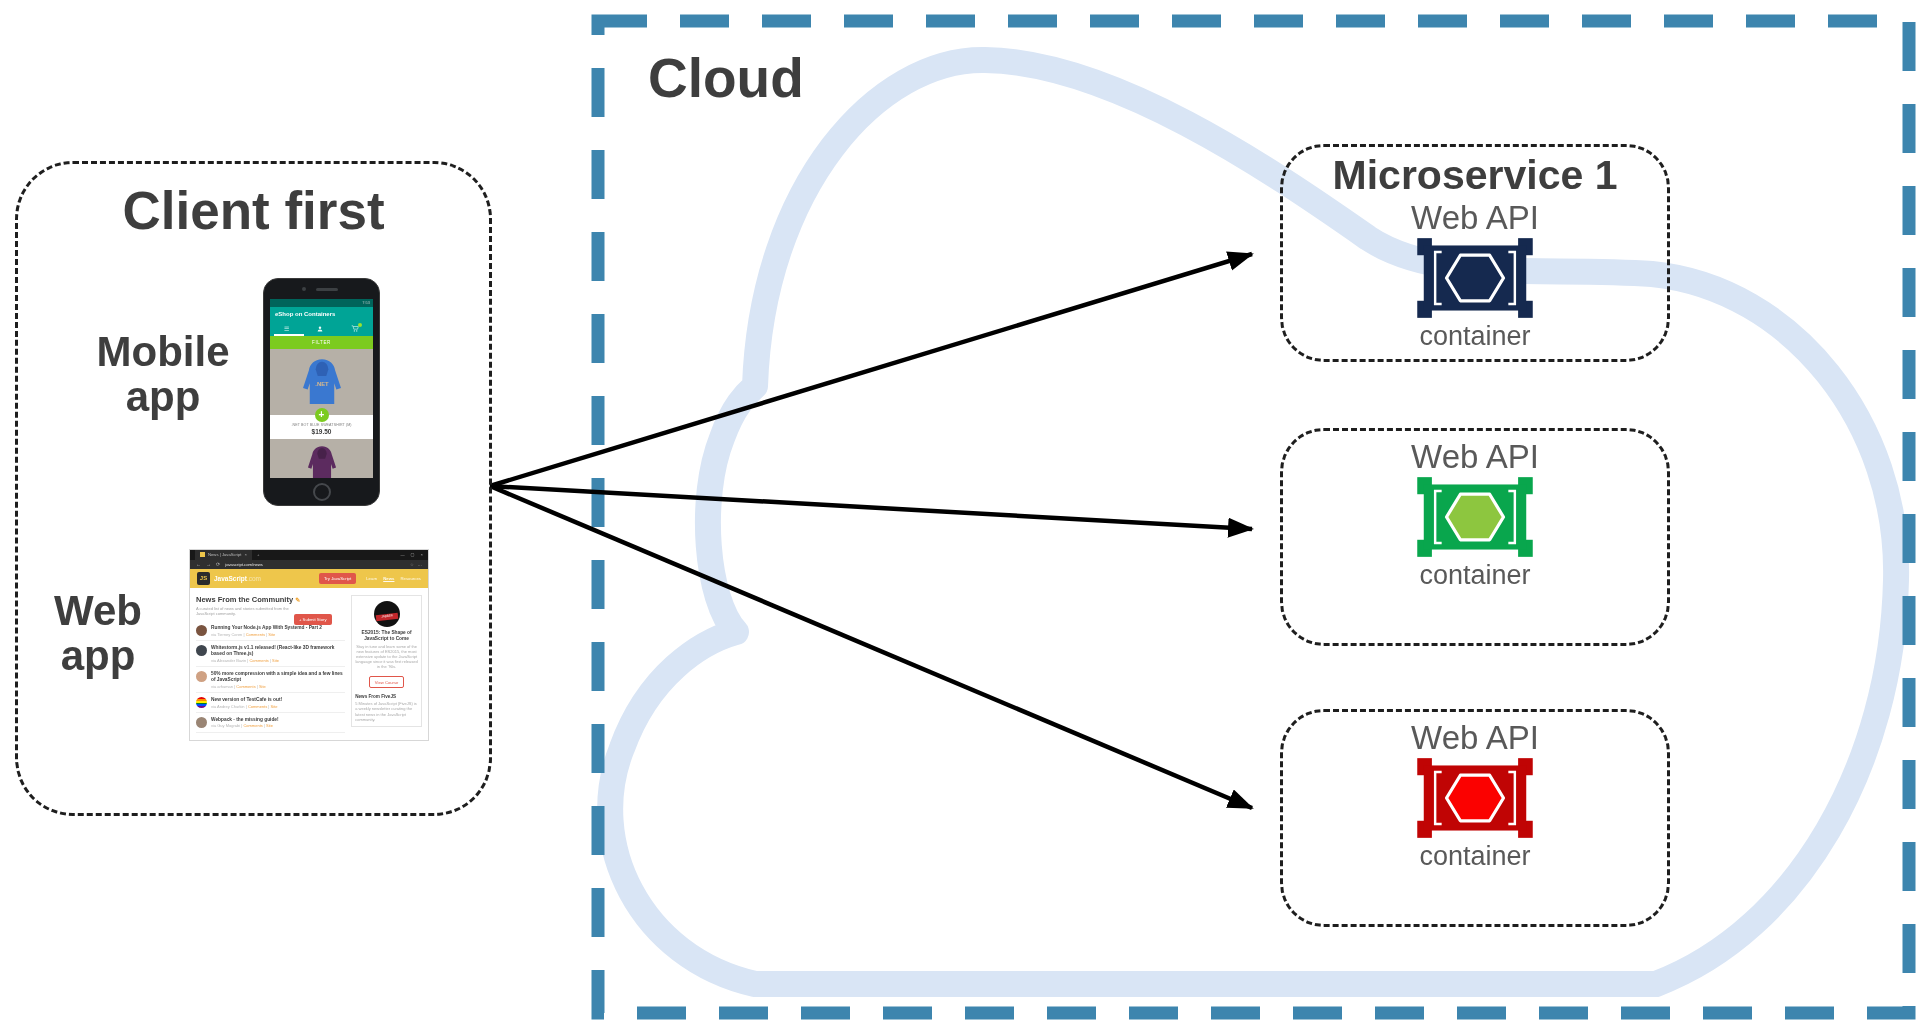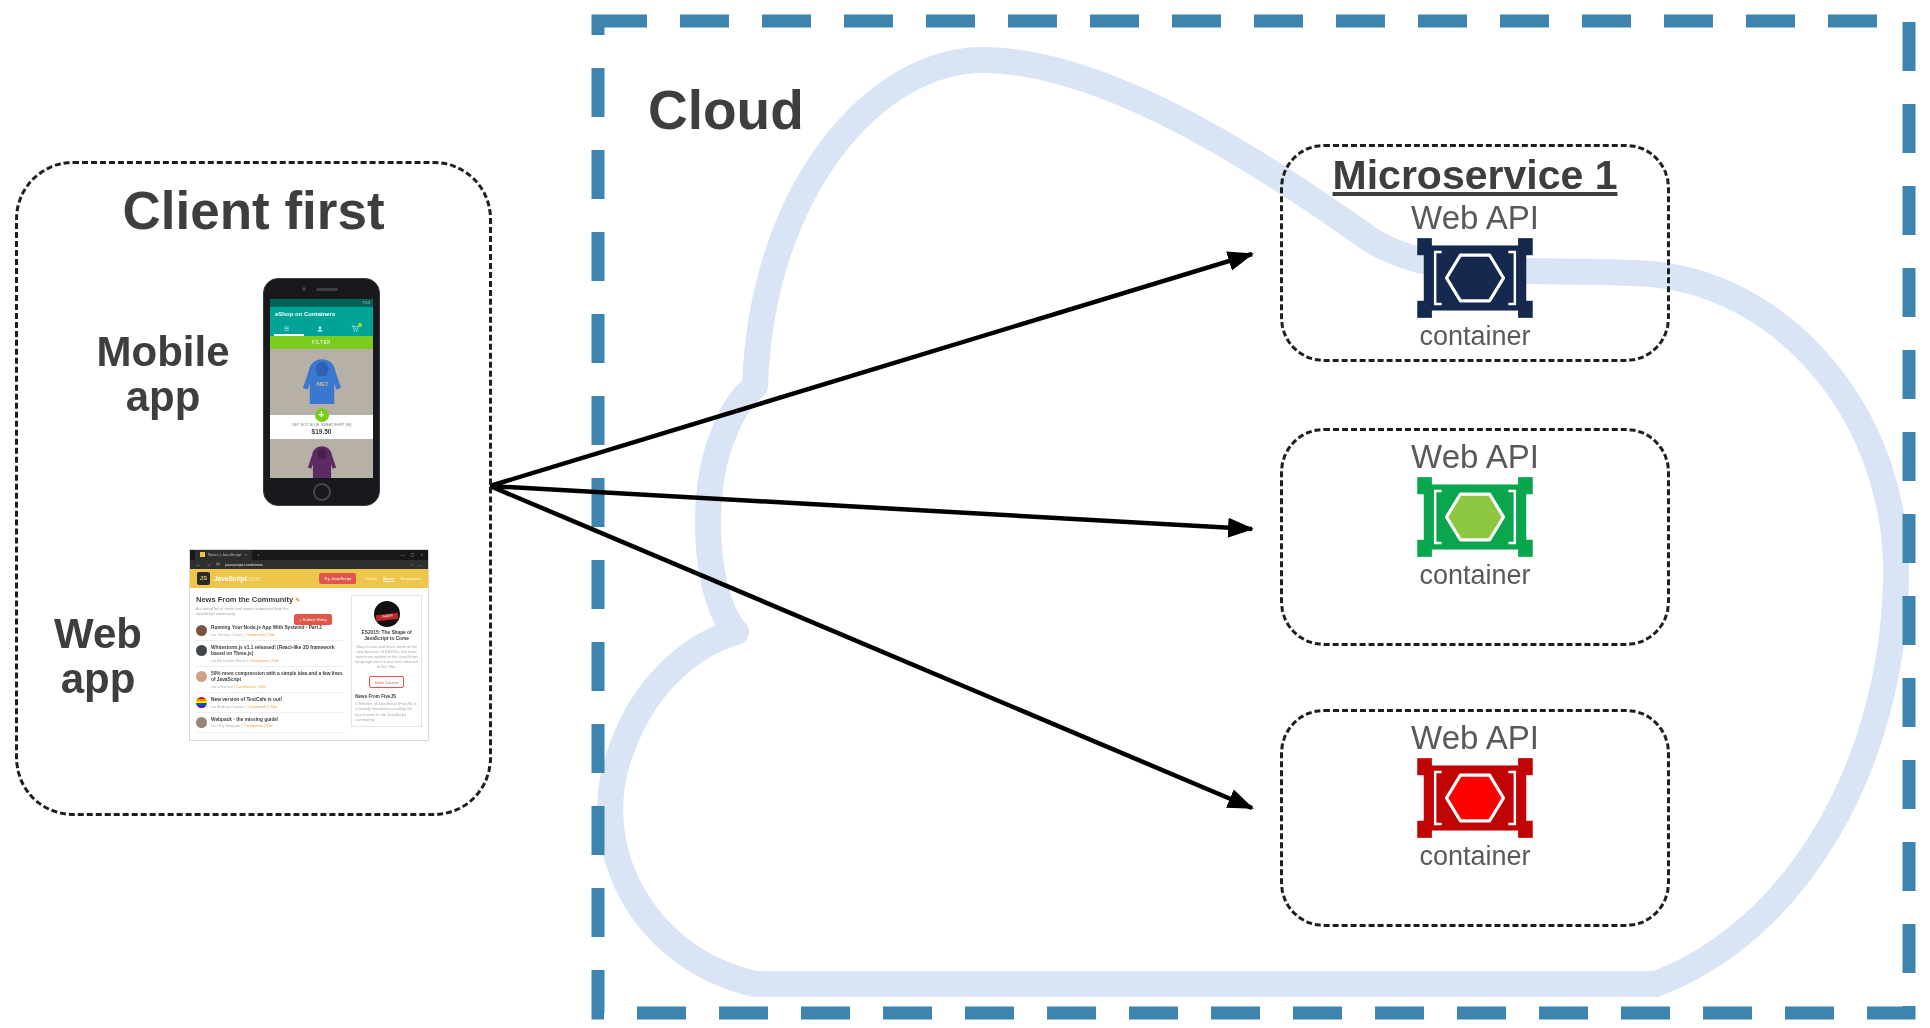--- a/index.html
+++ b/index.html
@@ -7,21 +7,21 @@
           font-family:"Liberation Sans",sans-serif;background:#fff;}
   #bg{position:absolute;left:0;top:0;}
 
   
   .client-box{position:absolute;left:15px;top:161px;width:471px;height:649px;
               border:3px dashed #1e1e1e;border-radius:58px;}
   .client-title{margin-top:16px;text-align:center;font-size:53px;font-weight:bold;color:#3e3e3e;}
   .side-label{position:absolute;font-size:42px;font-weight:bold;color:#3e3e3e;
               text-align:center;line-height:1.08;}
   .lbl-mobile{left:70px;top:165px;width:150px;}
-  .lbl-web{left:20px;top:424px;width:120px;margin-top:23px;}
+  .lbl-web{left:20px;top:424px;width:120px;}
 
   
   .phone{position:absolute;left:245px;top:114px;width:115px;height:226px;
          background:#17191c;border-radius:15px;border:1px solid #3a3a3a;}
   .phone .cam{position:absolute;top:8px;left:38px;width:4px;height:4px;border-radius:50%;background:#3c4043;}
   .phone .spk{position:absolute;top:9px;left:52px;width:22px;height:3px;border-radius:2px;background:#3c4043;}
   .phone .home{position:absolute;bottom:4px;left:50%;margin-left:-9px;width:18px;height:18px;
                border-radius:50%;border:2px solid #45484c;box-sizing:border-box;}
   .screen{position:absolute;left:6px;right:6px;top:20px;bottom:27px;background:#fff;overflow:hidden;
           display:flex;flex-direction:column;}
@@ -79,24 +79,24 @@
   .b-slogo .ribbon{position:absolute;left:2px;top:13px;width:22px;height:6px;background:#c3272b;transform:rotate(-6deg);}
   .b-slogo .txt{position:absolute;left:0;top:13px;width:100%;text-align:center;color:#fff;font-size:3px;transform:rotate(-6deg);}
   .b-st{font-size:4.8px;font-weight:bold;color:#3c3c3c;line-height:1.25;}
   .b-sp{font-size:4px;color:#a8a8a8;line-height:1.3;margin-top:2px;}
   .b-course{display:inline-block;border:1px solid #e0564a;color:#e0564a;font-size:4.2px;
             padding:2.5px 5px;border-radius:2px;margin-top:4px;}
   .b-nt{font-size:4.6px;font-weight:bold;color:#3c3c3c;text-align:left;margin-top:6px;}
   .b-np{font-size:4px;color:#a8a8a8;text-align:left;line-height:1.3;margin-top:2px;}
 
   
-  .cloud-label{position:absolute;left:648px;top:46px;font-size:55px;font-weight:bold;color:#3e3e3e;margin-top:32px;}
+  .cloud-label{position:absolute;left:648px;top:46px;font-size:55px;font-weight:bold;color:#3e3e3e;}
   .ms-box{position:absolute;left:1280px;width:384px;height:206px;border:3px dashed #1e1e1e;
           border-radius:44px;text-align:center;padding-top:6px;box-sizing:content-box;}
-  .ms-title{font-size:41px;font-weight:bold;color:#3e3e3e;line-height:1.1;text-decoration:underline;}
+  .ms-title{font-size:41px;font-weight:bold;color:#3e3e3e;line-height:1.1;}
   .ms-sub{font-size:33px;color:#595959;line-height:1.1;margin-top:2px;}
   .ms-icon{margin-top:2px;}
   .ms-cap{font-size:27px;color:#595959;line-height:1.05;}
 </style>
 </head>
 <body>
 
 <div id="canvas">
 
   <svg id="bg" width="1930" height="1028" viewBox="0 0 1930 1028">

